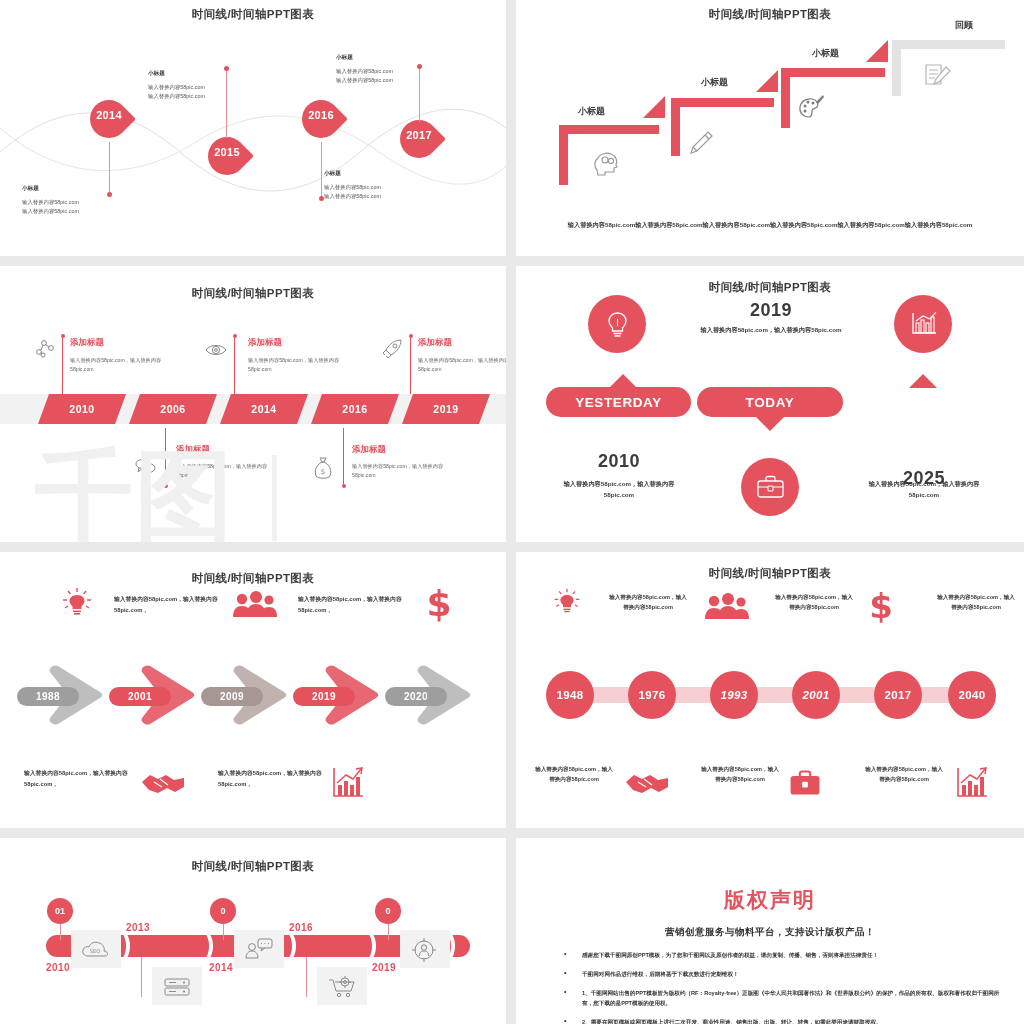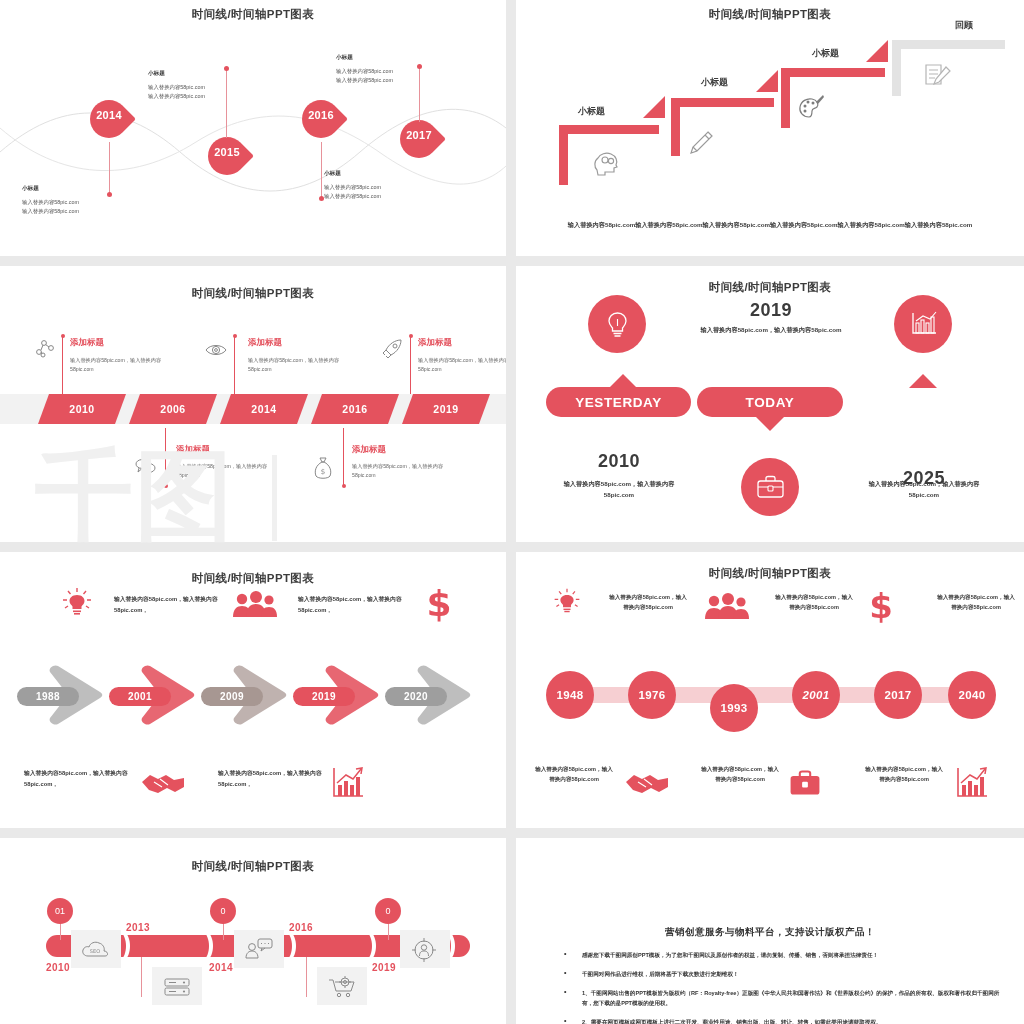--- a/index.html
+++ b/index.html
@@ -124,21 +124,21 @@
     background:var(--acc); color:#fff; font-size:11.5px; font-weight:bold;
     display:flex; align-items:center; justify-content:center; letter-spacing:.3px;
   }
   .link6 { position:absolute; height:16px; background:#f6cfd2; }
   .t6 { position:absolute; font-size:5.6px; color:#3c3c3c; font-weight:bold; line-height:10px; width:80px; text-align:center; }
 
   
   .bar7 { position:absolute; height:22px; background:var(--acc); border-radius:11px; }
   .num7 {
     position:absolute; width:26px; height:26px; border-radius:50%;
-    background:var(--acc); color:#fff; font-size:9px; font-weight:normal;
+    background:var(--acc); color:#fff; font-size:9px; font-weight:bold;
     display:flex; align-items:center; justify-content:center;
   }
   .sq7 { position:absolute; width:50px; height:38px; background:#f2f2f2; }
   .yr7 { position:absolute; color:var(--acc); font-size:10px; font-weight:bold; letter-spacing:.4px; }
   .st7 { position:absolute; width:1px; background:#e7929a; }
 
   
   .cptitle { position:absolute; left:0; right:0; top:48px; text-align:center; color:var(--acc); font-size:21px; font-weight:bold; letter-spacing:2px; }
   .cpsub   { position:absolute; left:0; right:0; top:88px; text-align:center; color:#333; font-size:9.5px; font-weight:bold; letter-spacing:.5px; }
   .cplist  { position:absolute; left:40px; right:22px; top:112px; }
@@ -477,21 +477,21 @@
     <div class="t6" style="left:258px; top:40px;">输入替换内容58pic.com，输入替换内容58pic.com</div>
 
     <svg style="position:absolute; left:350px; top:36px;" width="30" height="36" viewBox="0 0 30 36">
       <text x="15" y="30" font-size="34" font-weight="bold" text-anchor="middle" fill="#e4525e" font-family="DejaVu Sans">$</text>
     </svg>
     <div class="t6" style="left:420px; top:40px;">输入替换内容58pic.com，输入替换内容58pic.com</div>
 
     <div class="link6" style="left:52px; top:135px; width:410px;"></div>
     <div class="c6" style="left:30px;  top:119px;">1948</div>
     <div class="c6" style="left:112px; top:119px;">1976</div>
-    <div class="c6" style="left:194px; top:132px;">1993</div>
+    <div class="c6" style="left:194px; top:119px;font-style:italic;">1993</div>
     <div class="c6" style="left:276px; top:119px;font-style:italic;">2001</div>
     <div class="c6" style="left:358px; top:119px;">2017</div>
     <div class="c6" style="left:432px; top:119px;">2040</div>
 
     <div class="t6" style="left:18px; top:212px;">输入替换内容58pic.com，输入替换内容58pic.com</div>
     <svg style="position:absolute; left:108px; top:218px;" width="46" height="28" viewBox="0 0 46 28">
       <path d="M2 12 L10 5 L18 9 L26 5 L34 10 L44 8 L44 17 L35 22 L27 18 L18 23 L9 20 Z" fill="#e4525e"></path>
       <path d="M14 12 L22 17 M20 9 L28 15" stroke="#fff" stroke-width="1.1"></path>
     </svg>
     <div class="t6" style="left:184px; top:212px;">输入替换内容58pic.com，输入替换内容58pic.com</div>
@@ -582,20 +582,21 @@
       <circle cx="12" cy="21" r="1.7" fill="none" stroke="#8a8a8a" stroke-width="1"></circle>
       <circle cx="21" cy="21" r="1.7" fill="none" stroke="#8a8a8a" stroke-width="1"></circle>
       <circle cx="18" cy="8" r="4" fill="none" stroke="#8a8a8a" stroke-width="1"></circle>
       <circle cx="18" cy="8" r="1.5" fill="none" stroke="#8a8a8a" stroke-width="1"></circle>
       <path d="M18 2 v2 M18 12 v2 M12 8 h2 M22 8 h2" stroke="#8a8a8a" stroke-width="1"></path>
     </svg>
     <div class="yr7" style="left:372px; top:124px;">2019</div>
   </div>
 
   <div class="panel p-fr">
+    <div class="cptitle">版权声明</div>
     <div class="cpsub">营销创意服务与物料平台，支持设计版权产品！</div>
     <div class="cplist">
       <div class="cpli">感谢您下载千图网原创PPT模板，为了您和千图网以及原创作者的权益，请勿复制、传播、销售，否则将承担法律责任！</div>
       <div class="cpli">千图网对网作品进行维权，后期将基于下载次数进行定期维权！</div>
       <div class="cpli">1、千图网网站出售的PPT模板皆为版权约（RF：Royalty-free）正版图《中华人民共和国著作法》和《世界版权公约》的保护，作品的所有权、版权和著作权归千图网所有，您下载的是PPT模板的使用权。</div>
       <div class="cpli">2、需要在网页模板或网页模板上进行二次开发、商业性用途、销售出版、出版、转让、转售，如需此类用途请获取授权。</div>
     </div>
   </div>
 
 </div>

